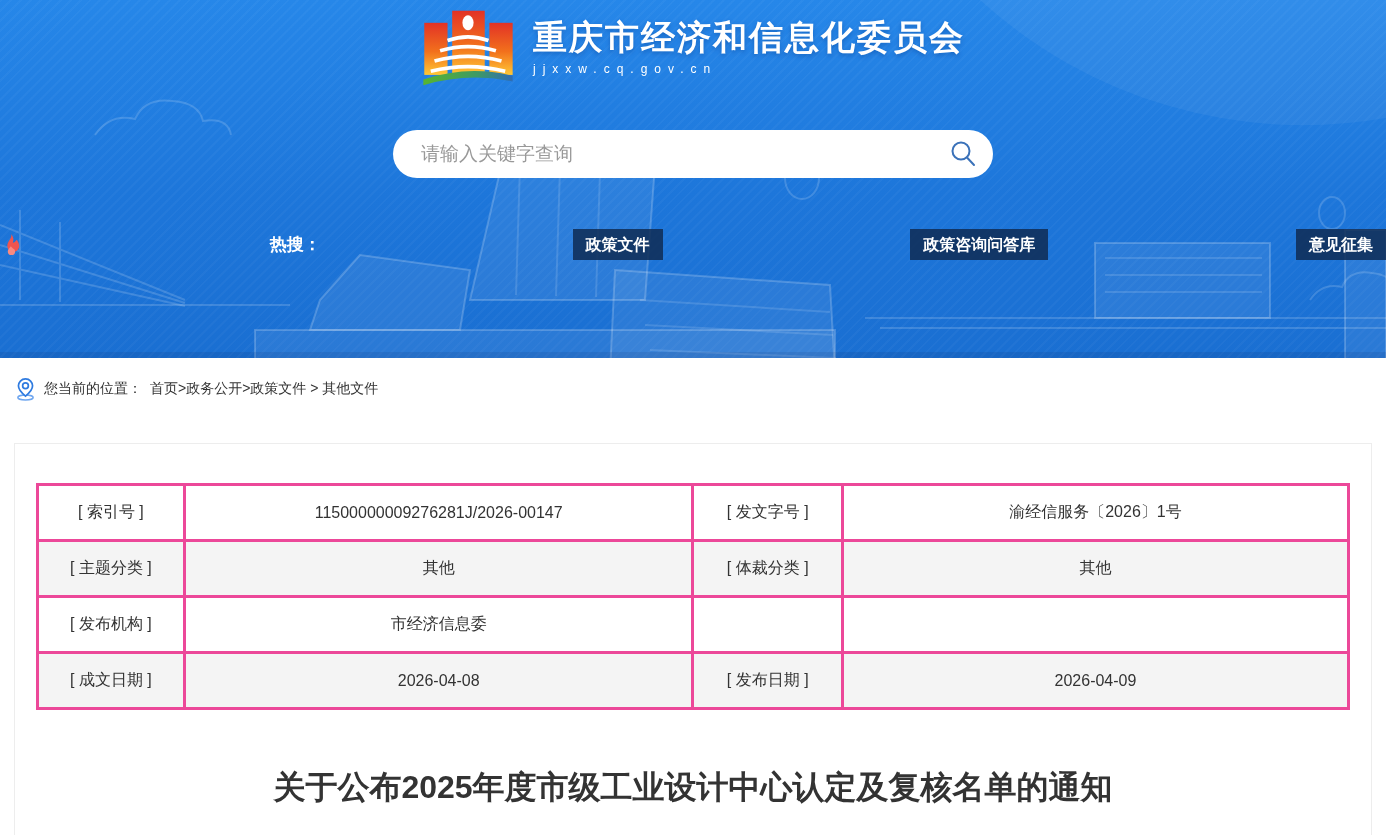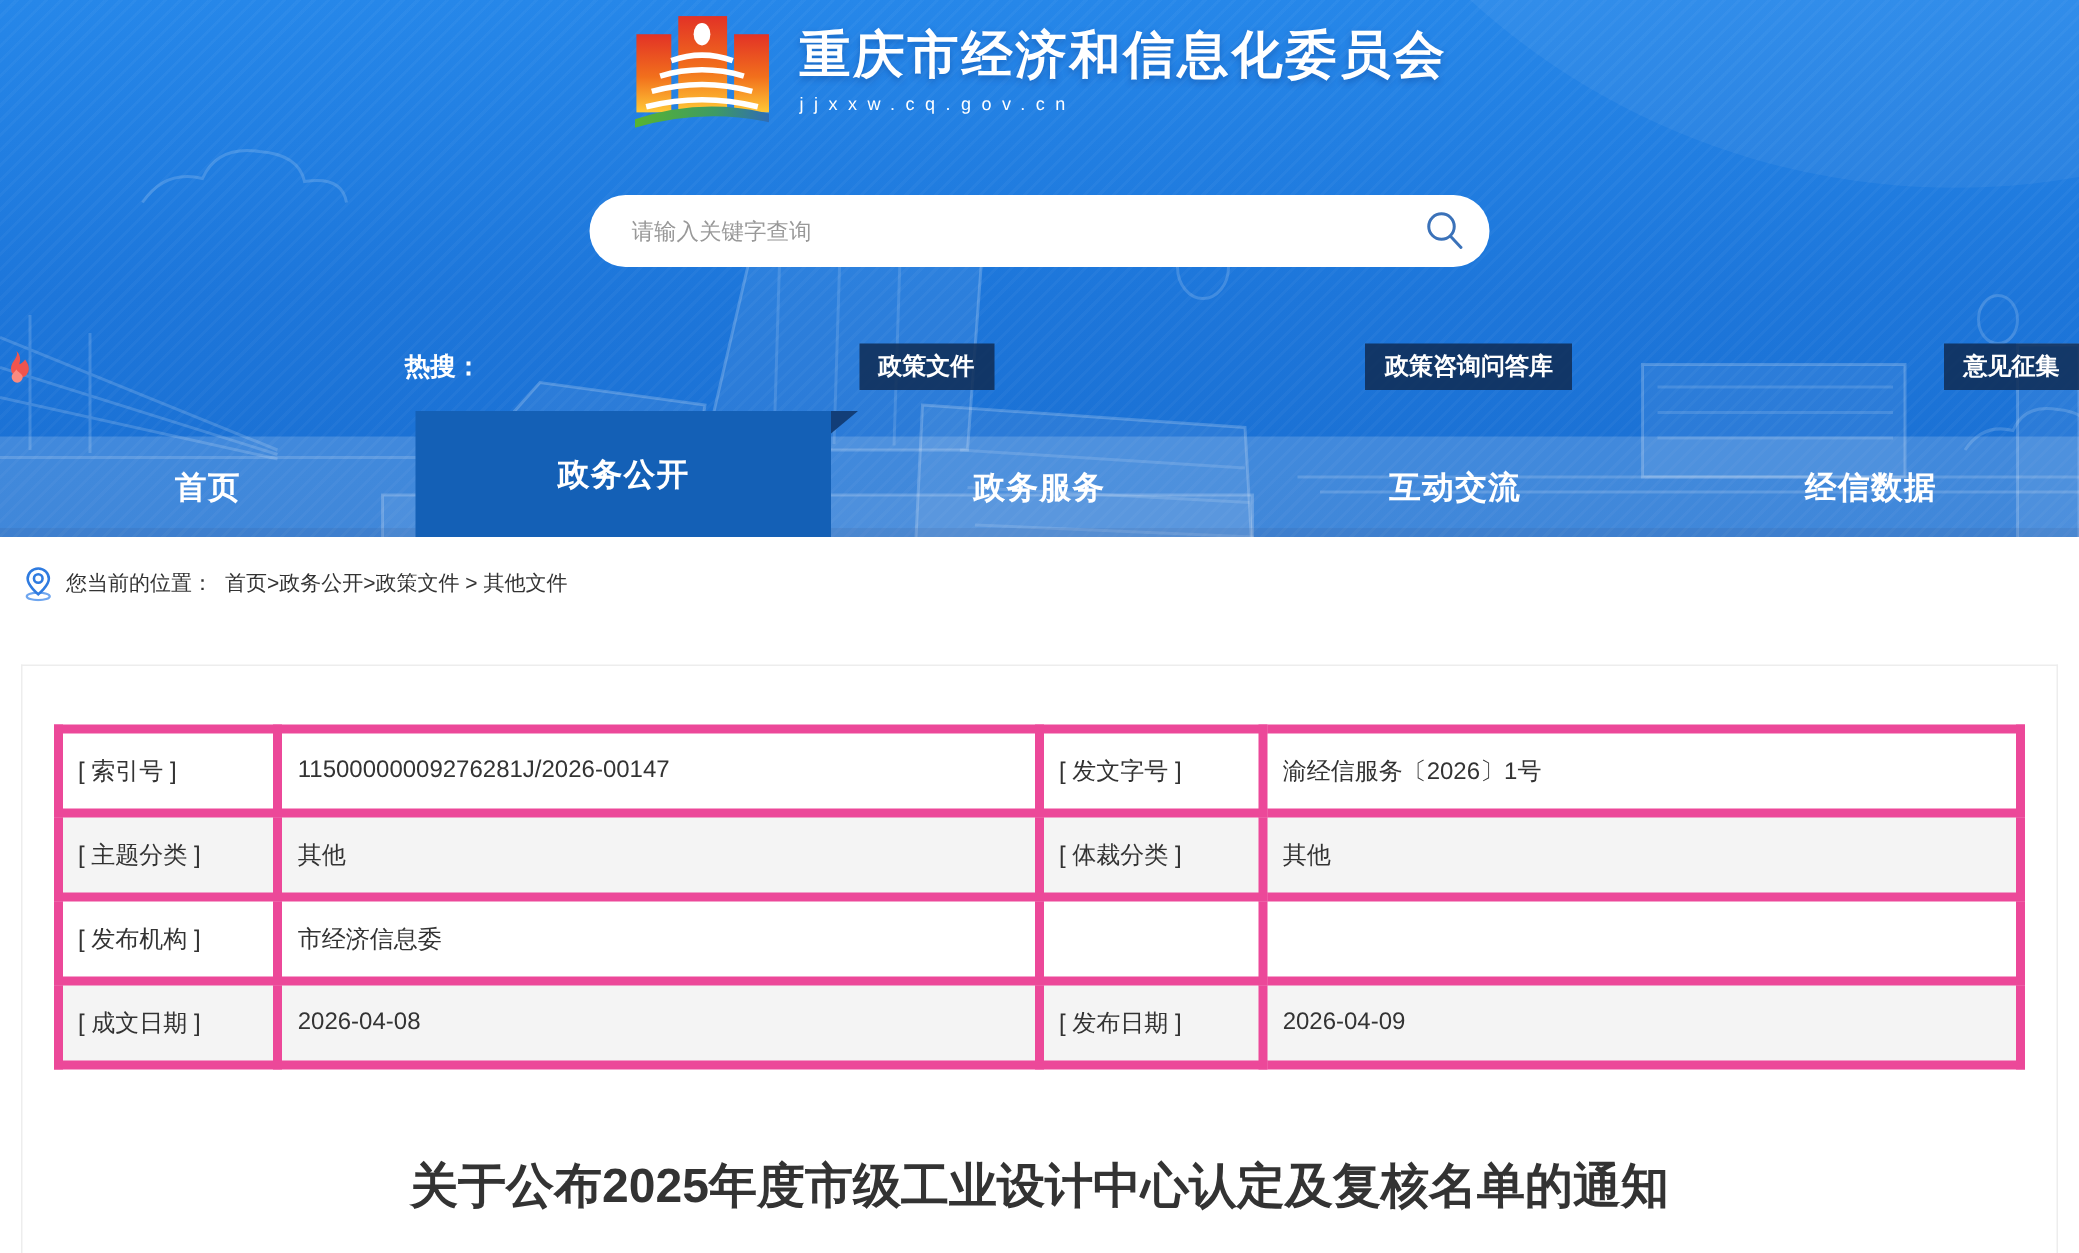--- a/index.html
+++ b/index.html
@@ -28,21 +28,21 @@
     font-size:34px; font-weight:bold; color:#fff; letter-spacing:2px;
     text-shadow:0 2px 4px rgba(0,50,130,0.35); line-height:1.15;
   }
   .site-url { margin-top:5px; font-size:12px; color:#fff; letter-spacing:7px; }
 
   .search-wrap { position:relative; width:600px; margin:43px auto 0; }
   .search-pill {
     height:48px; background:#fff; border-radius:24px;
     display:flex; align-items:center; padding:0 54px 0 26px;
   }
-  .search-input { flex:1; border:none; outline:none; font-size:15px; color:#333; background:transparent; font-family:inherit; }
+  .search-input { flex:1; border:none; outline:none; font-size:19px; color:#333; background:transparent; font-family:inherit; }
   .search-input::placeholder { color:#999; }
   .search-btn { position:absolute; right:15px; top:9px; width:30px; height:30px; background:none; border:none; padding:0; cursor:pointer; }
 
   .hot-row { position:relative; display:flex; justify-content:space-between; align-items:center; margin-top:51px; gap:10px; }
   .fire-icon { width:22px; height:24px; }
   .hot-label { color:#fff; font-weight:bold; font-size:17px; margin-right:4px; }
   .hot-btn {
     background:rgba(15,43,84,0.85); color:#fff; font-size:16px; font-weight:bold;
     border:none; padding:6px 13px; cursor:pointer; font-family:inherit; line-height:1.2;
   }
@@ -64,21 +64,21 @@
   .crumb-label { font-size:14px; color:#333; }
   .crumb-path  { font-size:14px; color:#333; margin-left:8px; cursor:pointer; }
 
   
   .card {
     margin:24px 14px 0; border:1px solid #ededed; border-bottom:none;
     padding:39px 21px 70px; background:#fff;
   }
   .meta-table { width:100%; border-collapse:collapse; table-layout:fixed; }
   .meta-table td {
-    border:6px solid #ec4899; height:56px; 
+    border:3px solid #ec4899; height:56px; text-align:center;
     font-size:16px; color:#333; padding:4px 10px; background:#fff;
   }
   .meta-table tr.alt td { background:#f4f4f4; }
 
   .doc-title {
     margin:55px 40px 0; text-align:center;
     font-size:32px; font-weight:bold; color:#333; line-height:1.4;
   }
 </style>
 </head>
@@ -167,27 +167,20 @@
     <svg class="fire-icon" viewBox="0 0 24 26">
       <path fill="#f0544e" d="M12 1c2 5-4 7-4 13a6.5 6.5 0 0 0 13 0c0-3-1.4-4.6-2.7-6.8-1.8 2.4-2.8 3-4.3 3.4C15.3 7 14.6 3.6 12 1z"></path>
       <path fill="#f98a80" d="M12.5 24a4 4 0 0 1-4-4c0-2.5 2-3.4 3.4-5.6 1.2 2.2 4.6 3 4.6 5.6a4 4 0 0 1-4 4z"></path>
     </svg>
     <span class="hot-label">热搜：</span>
     <button class="hot-btn">政策文件</button>
     <button class="hot-btn">政策咨询问答库</button>
     <button class="hot-btn">意见征集</button>
   </div>
 
-  <div class="nav">
-    <div class="nav-item">首页</div>
-    <div class="nav-item nav-item--active">政务公开</div>
-    <div class="nav-item">政务服务</div>
-    <div class="nav-item">互动交流</div>
-    <div class="nav-item">经信数据</div>
-  </div>
 </div>
 
 <div class="breadcrumb">
   <svg class="pin-icon" viewBox="0 0 22 25">
     <ellipse cx="11" cy="21.5" rx="8" ry="2.6" fill="none" stroke="#6fa6ef" stroke-width="1.6"></ellipse>
     <path d="M11 2 C6.6 2 3.6 5.4 3.6 9.2 C3.6 14 11 20 11 20 S18.4 14 18.4 9.2 C18.4 5.4 15.4 2 11 2 Z" fill="#fff" stroke="#2f7be0" stroke-width="1.8"></path>
     <circle cx="11" cy="9" r="3" fill="none" stroke="#2f7be0" stroke-width="1.8"></circle>
   </svg>
   <span class="crumb-label">您当前的位置：</span>
   <span class="crumb-path">首页&gt;政务公开&gt;政策文件 &gt; 其他文件</span>

